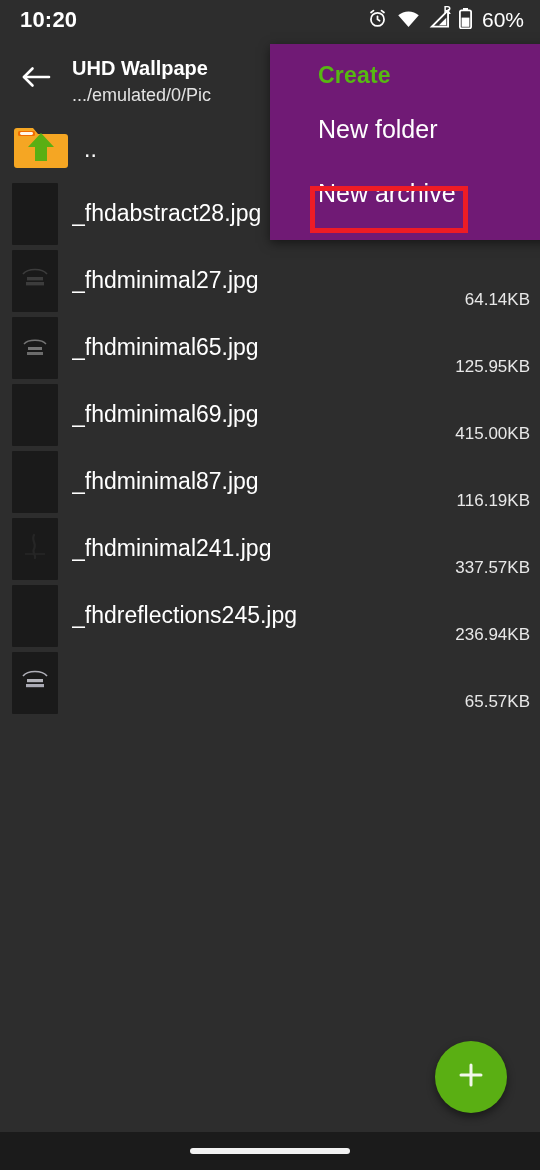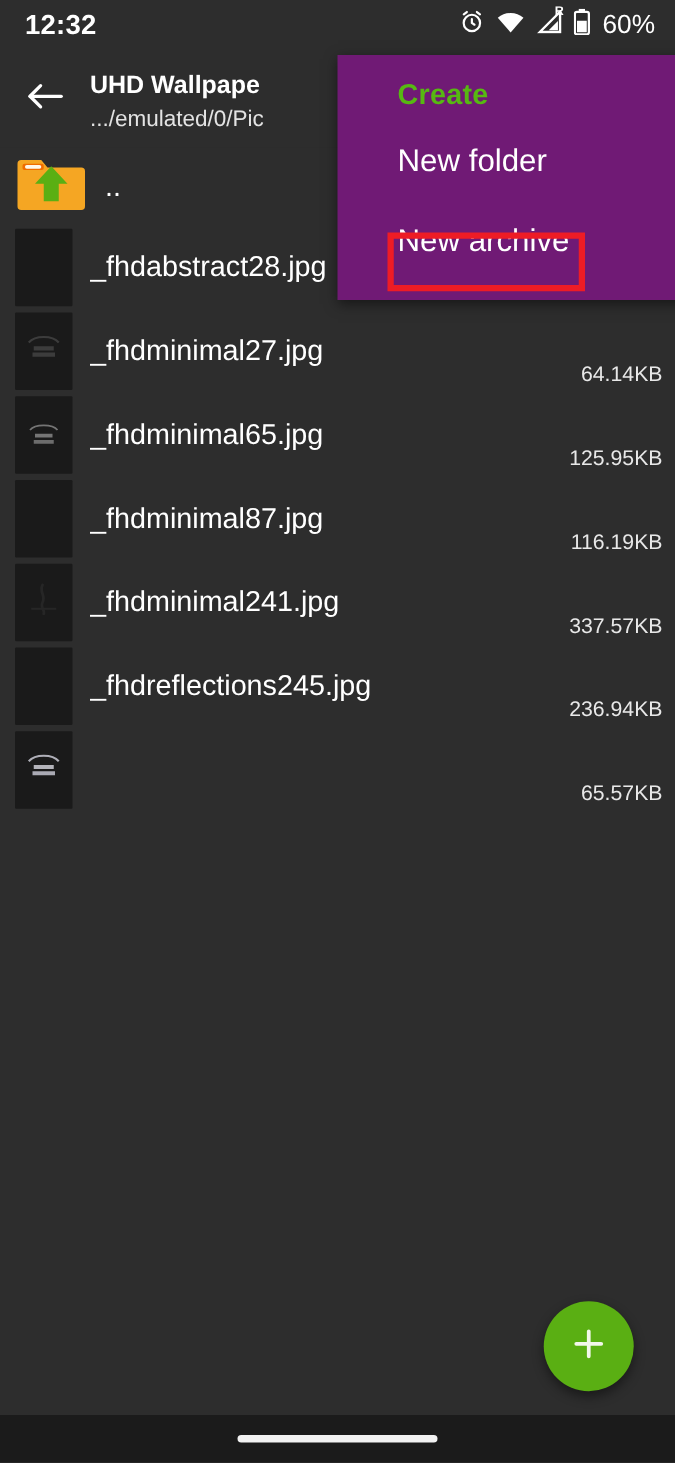--- a/index.html
+++ b/index.html
@@ -118,21 +118,21 @@
   }
   #highlight-box{
     position:absolute; left:310px; top:186px; width:158px; height:47px;
     border:5px solid #ee1c25; z-index:12; pointer-events:none;
   }
 </style>
 </head>
 <body>
 
 <div id="status-bar">
-  <div id="status-clock">12:32</div>
+  <div id="status-clock">10:20</div>
   <div id="status-icons">
     <span class="sicon">
       <svg width="21" height="21" viewBox="0 0 24 24" fill="none" stroke="#fff" stroke-width="2">
         <circle cx="12" cy="13" r="7.5"></circle>
         <path d="M12 9.5V13l2.4 1.6" stroke-linecap="round"></path>
         <path d="M4.6 5.2 7.4 3M19.4 5.2 16.6 3" stroke-linecap="round"></path>
       </svg>
     </span>
     <span class="sicon">
       <svg width="23" height="19" viewBox="0 0 24 20">
@@ -209,20 +209,25 @@
       <svg class="mk" viewBox="0 0 26 24">
         <path d="M2 8 C6 3, 20 3, 24 8" fill="none" stroke="#cfcfcf" stroke-width="1.4"></path>
         <rect x="6" y="11" width="14" height="3" fill="#cfcfcf"></rect>
         <rect x="5" y="16" width="16" height="3" fill="#bdbdbd"></rect>
       </svg>
     </div>
     <div class="fname">_fhdminimal65.jpg</div>
     <div class="fsize">125.95KB</div>
   </div>
 
+  <div class="row">
+    <div class="thumb tb4"></div>
+    <div class="fname">_fhdminimal69.jpg</div>
+    <div class="fsize">415.00KB</div>
+  </div>
 
   <div class="row">
     <div class="thumb tb5"></div>
     <div class="fname">_fhdminimal87.jpg</div>
     <div class="fsize">116.19KB</div>
   </div>
 
   <div class="row">
     <div class="thumb tb6">
       <svg class="mk" viewBox="0 0 28 26">

